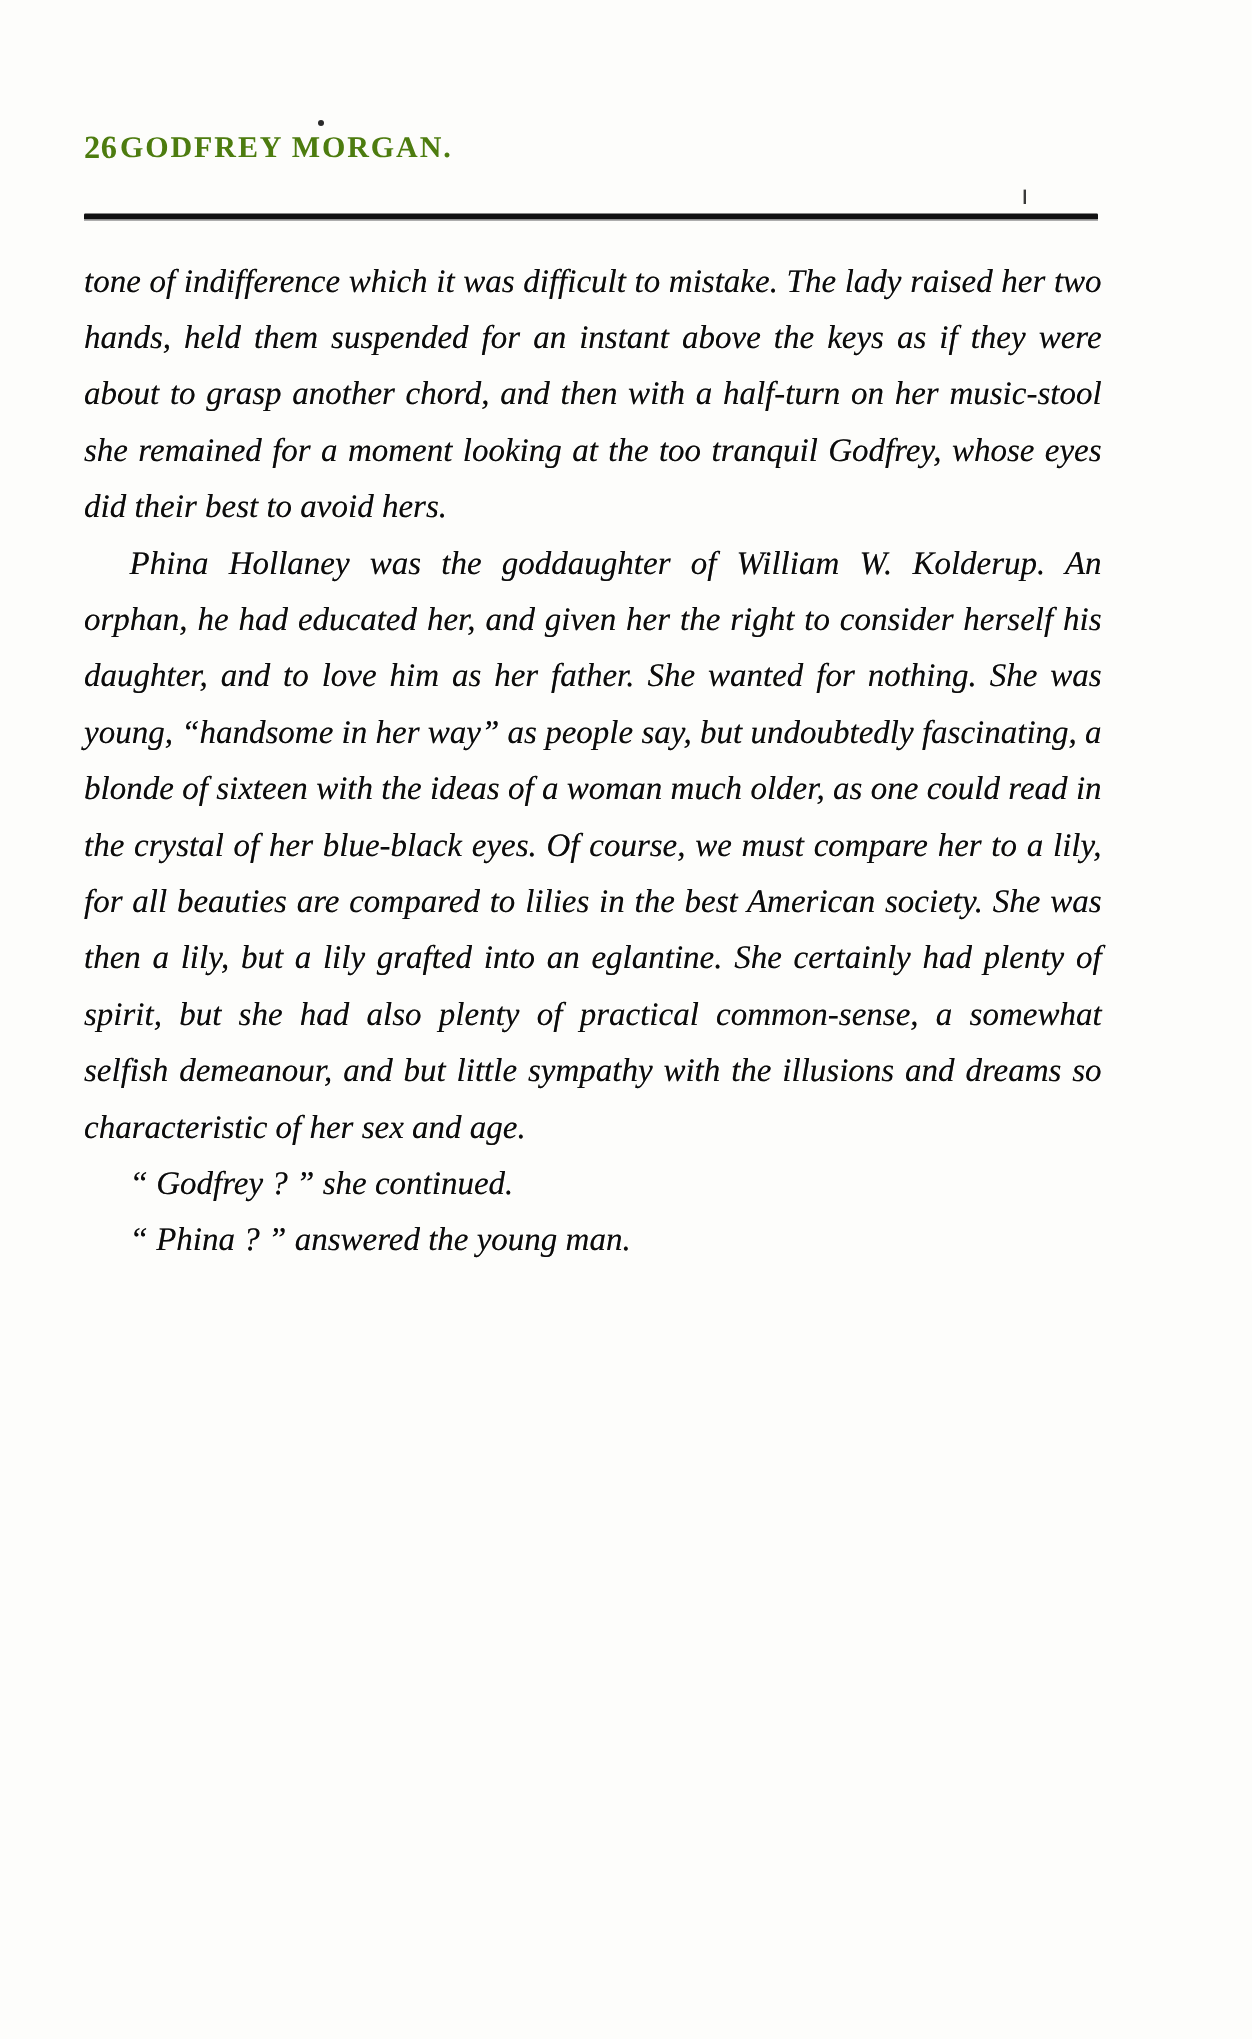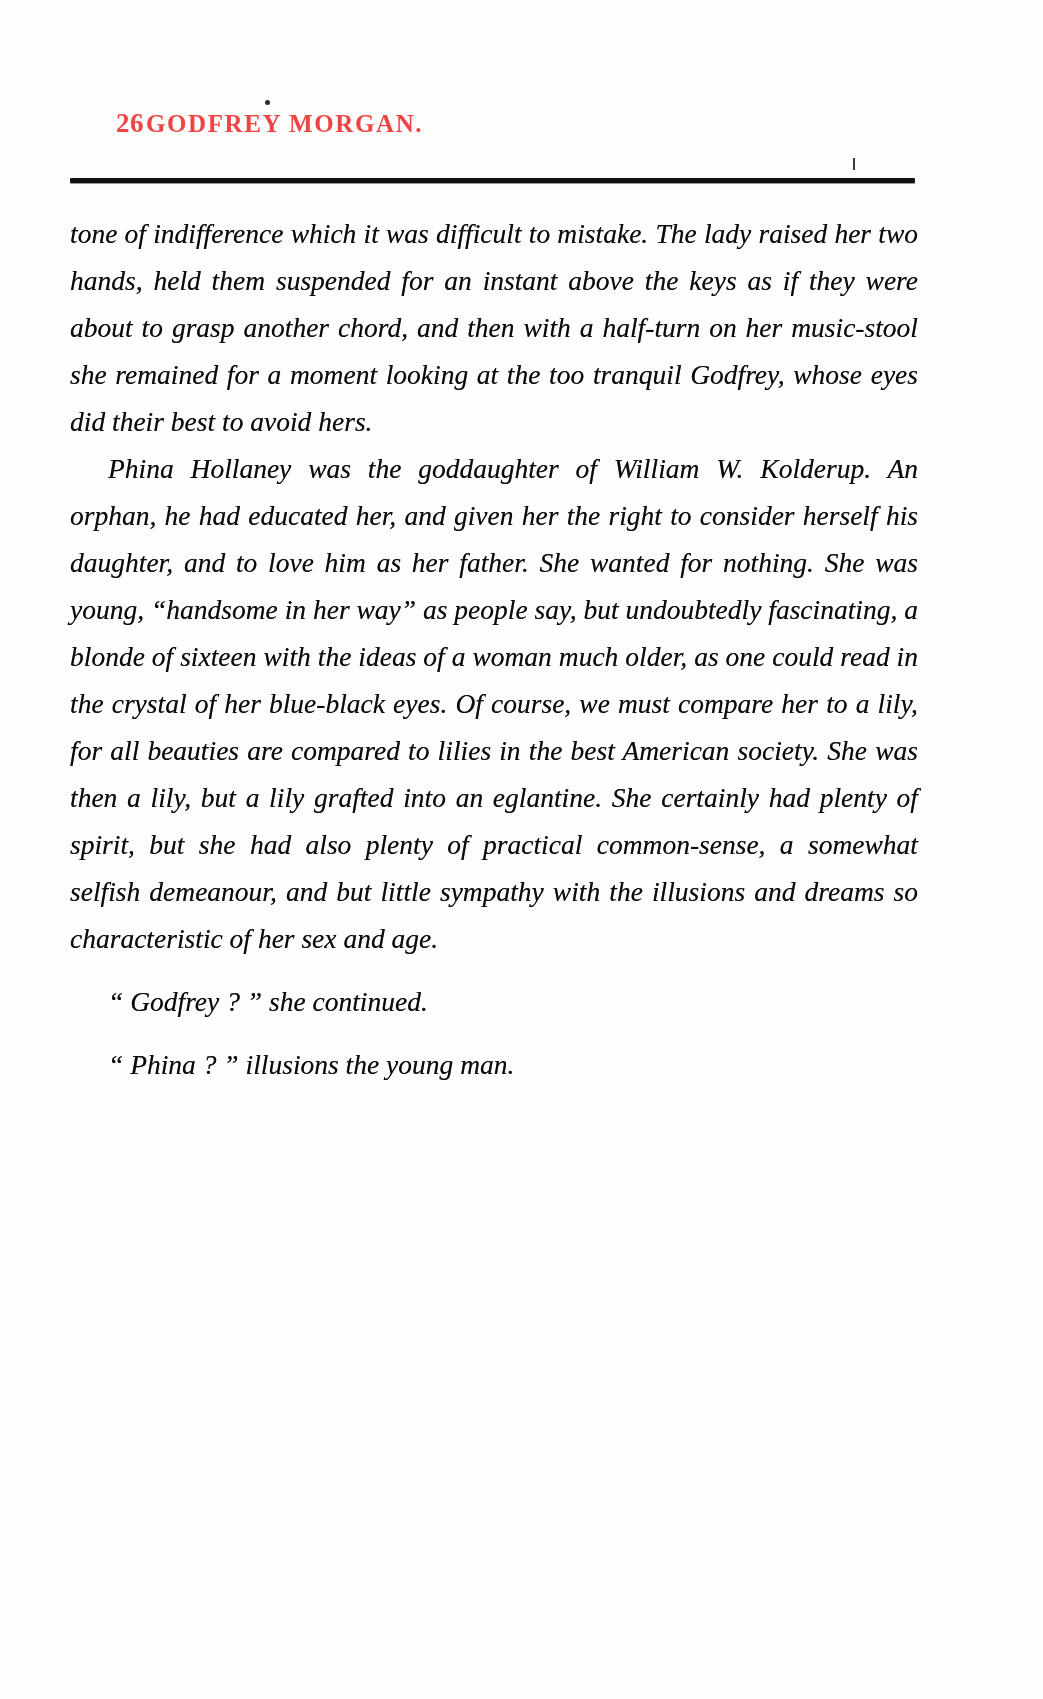--- a/index.html
+++ b/index.html
@@ -99,32 +99,30 @@
     margin: 0;
     padding: 0;
     text-indent: 38px;
     font-style: italic;
   }
   .body-text p.first {
     text-indent: 0;
   }
   .body-text p.dialogue {
     text-indent: 38px;
-    margin-top: 16px;
   }
   
   .body-text {
     font-weight: 400;
     color: #0b0b0b;
     text-shadow: 0 0 0.4px rgba(0,0,0,0.55);
   }
   .page-header .folio,
   .page-header .running-head {
-    color: #ef4444;
-    margin-left: 46px;
+    color: #4d7c0f;
   }
 </style>
 </head>
 <body>
 
 <div class="page">
 
   <div class="dot-mark"></div>
 
   <div class="page-header">
@@ -133,16 +131,16 @@
   </div>
 
   <div class="tick-mark"></div>
   <div class="rule"></div>
   <div class="rule-shade"></div>
 
   <div class="body-text">
     <p class="first">tone of indifference which it was difficult to mistake.  The lady raised her two hands, held them  suspended for an instant  above  the  keys  as  if  they  were  about  to  grasp another  chord,  and  then  with  a  half-turn  on  her  music-stool  she  remained  for  a  moment  looking  at  the  too tranquil Godfrey, whose eyes did their best to avoid hers.</p>
     <p>Phina  Hollaney  was  the  goddaughter  of  William  W. Kolderup.   An  orphan,  he  had  educated  her,  and  given her the right  to  consider  herself his daughter, and to love him  as  her  father.   She  wanted  for  nothing.   She  was young,  “handsome  in  her  way”  as  people  say, but  undoubtedly fascinating, a blonde of sixteen with the ideas of a woman  much  older, as one  could  read  in  the crystal of her blue-black eyes.   Of  course, we  must  compare  her to a lily, for all beauties  are  compared  to  lilies  in  the  best American  society.   She was then a lily,  but a lily grafted into an eglantine.   She  certainly  had  plenty of spirit, but she had also plenty of practical common-sense, a somewhat selfish demeanour, and but little sympathy with the illusions and dreams so characteristic of her sex and age.</p>
     <p class="dialogue">“ Godfrey ? ”  she continued.</p>
-    <p class="dialogue">“ Phina ? ”  illusions the young man.</p>
+    <p class="dialogue">“ Phina ? ”  answered the young man.</p>
   </div>
 
 </div>
 
 </body></html>

